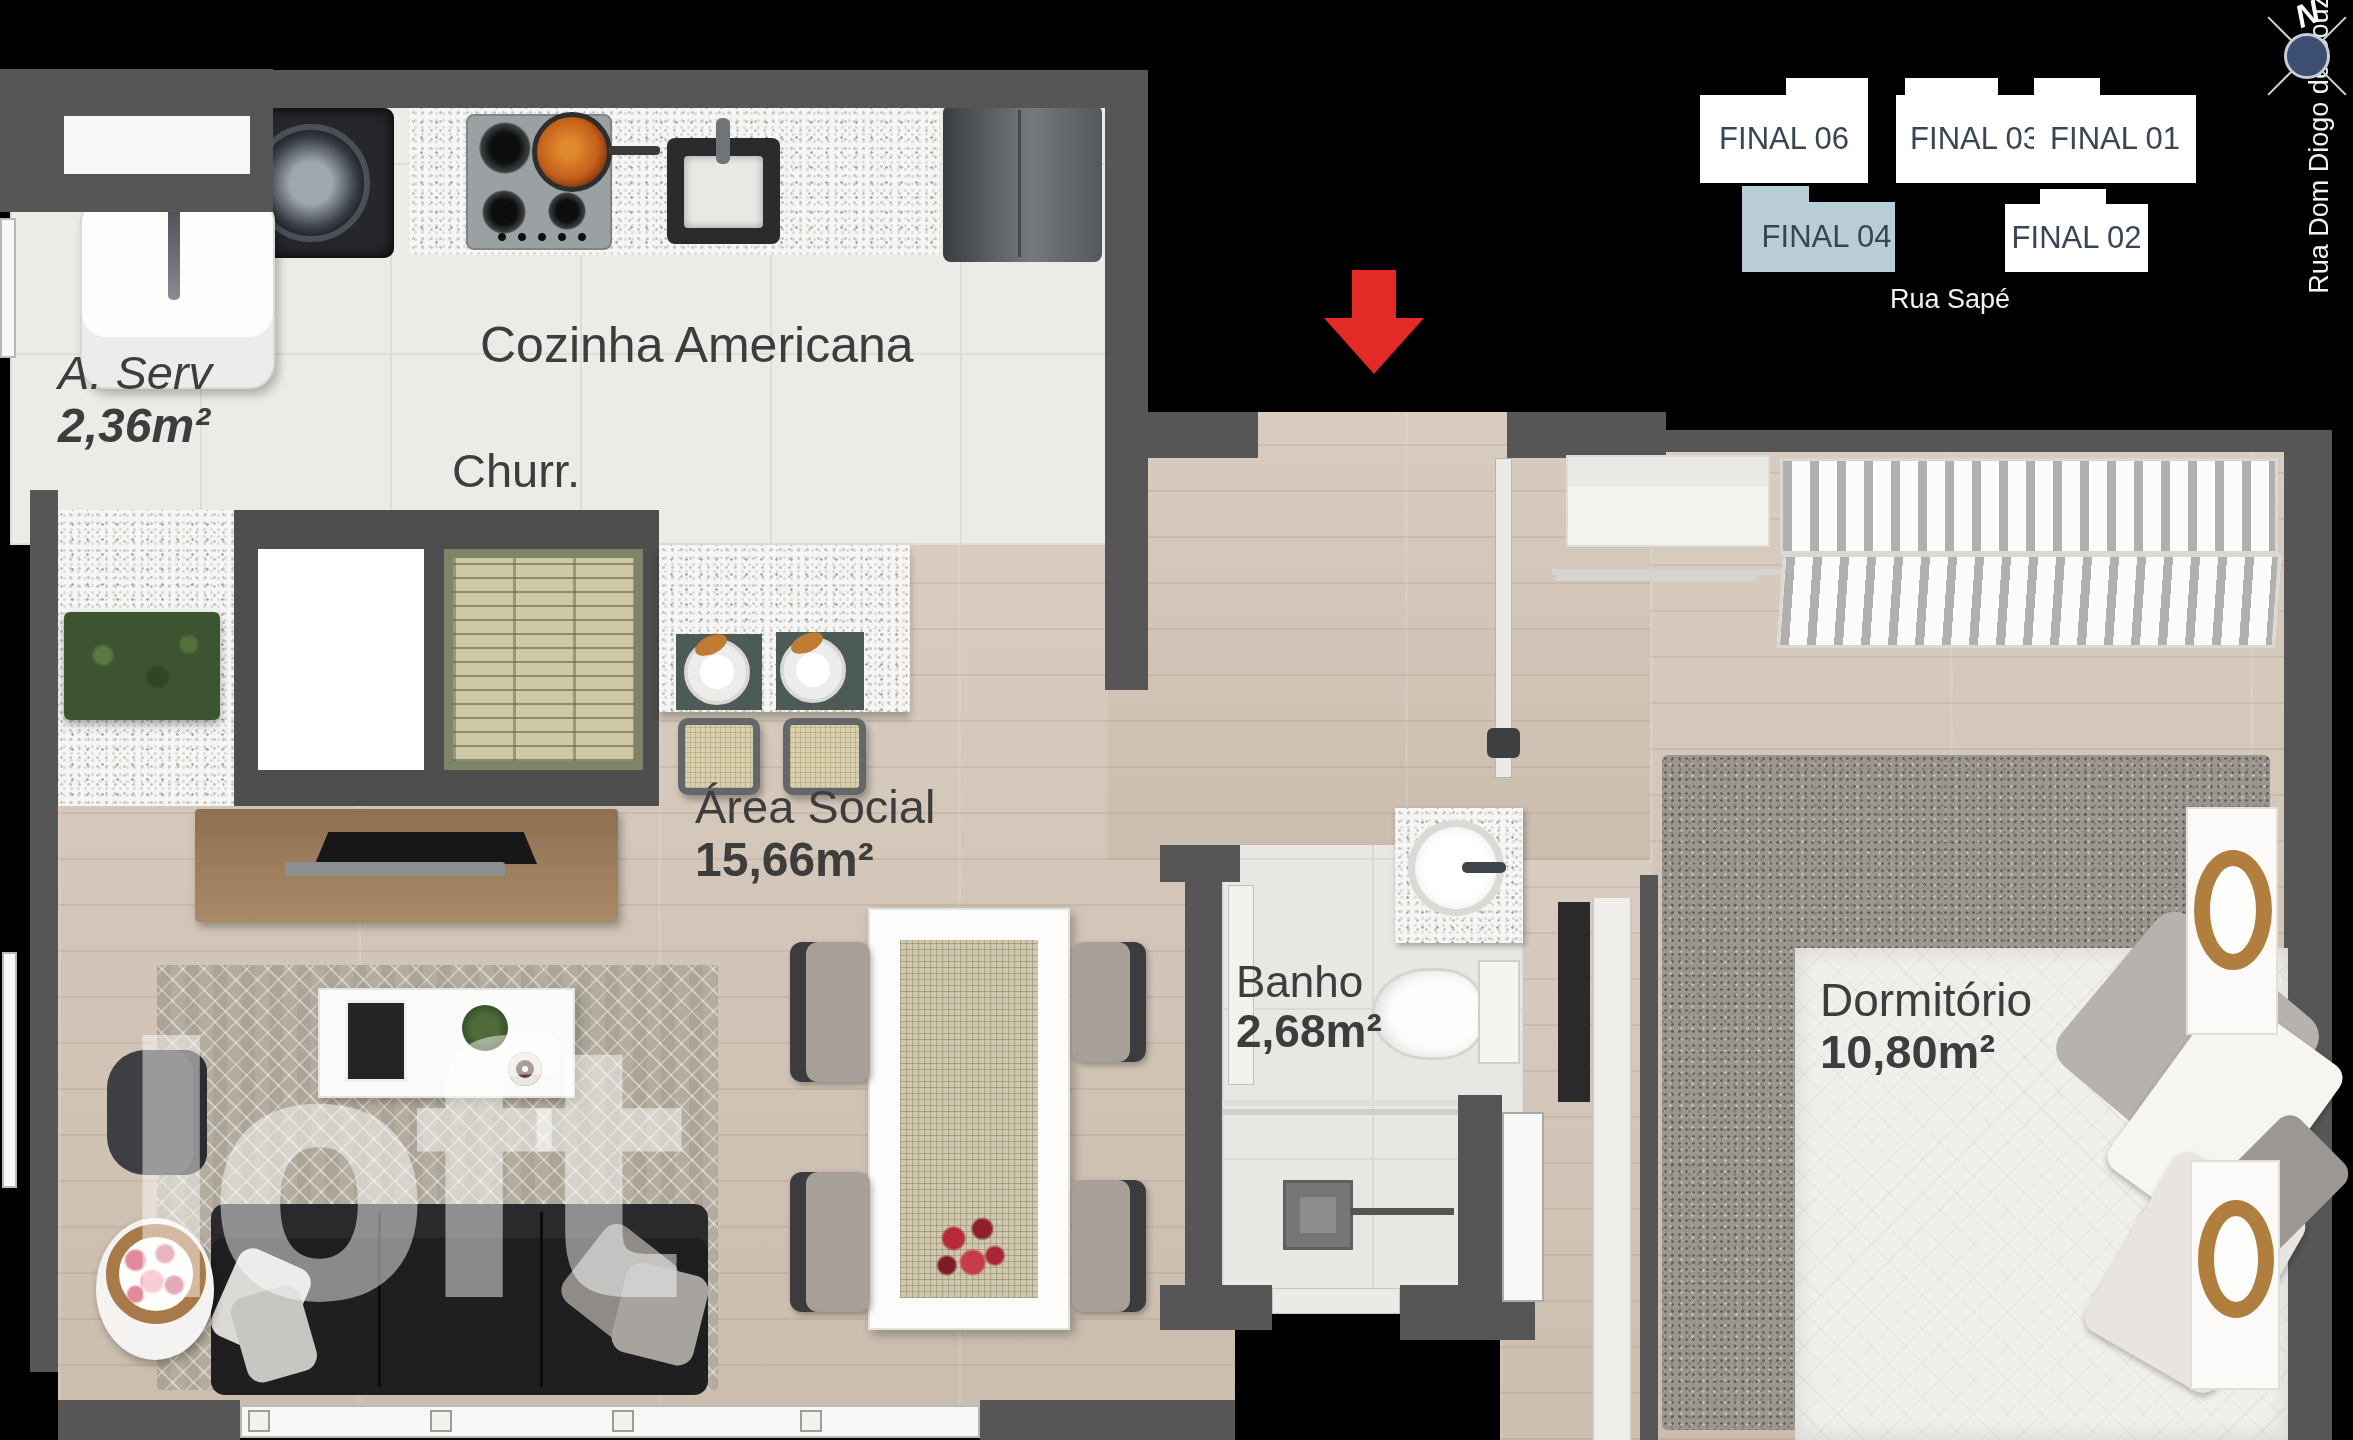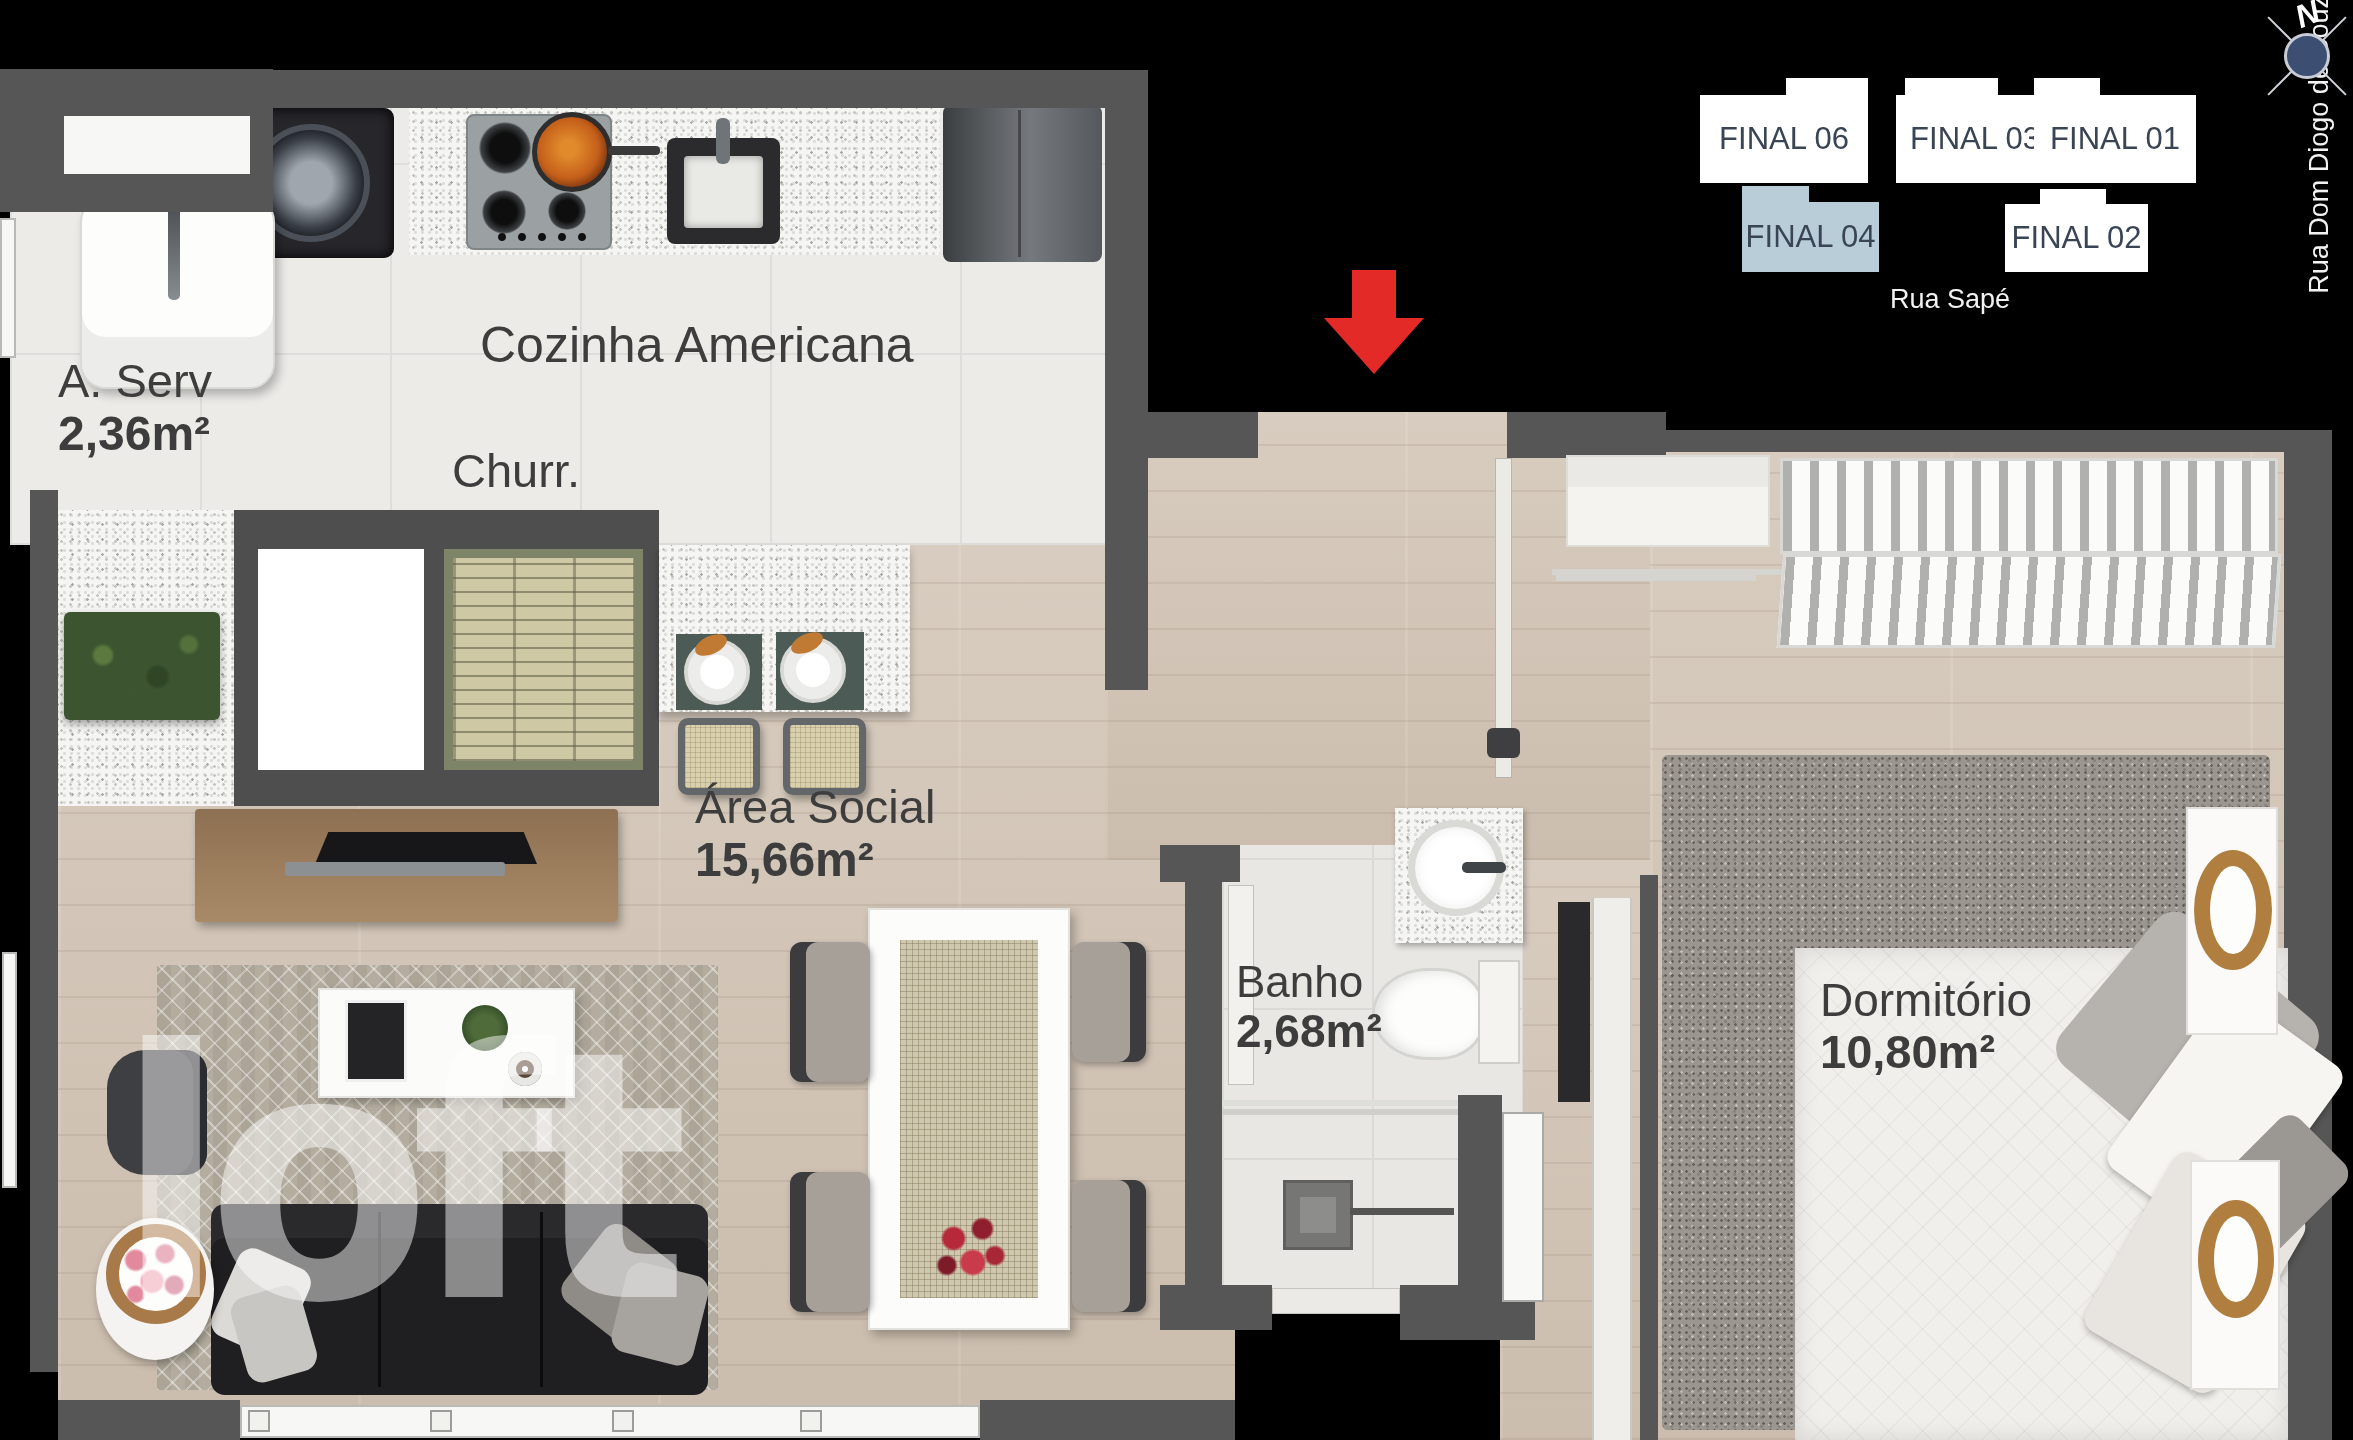--- a/index.html
+++ b/index.html
@@ -203,21 +203,21 @@
   <div class="abs quilt" style="left:1795px;top:948px;width:493px;height:492px;box-shadow:inset 0 0 24px rgba(0,0,0,.12);"></div>
   <div class="pillow" style="left:2085px;top:945px;width:205px;height:195px;background:#b6b2ae;transform:rotate(40deg);border-radius:24px;"></div>
   <div class="pillow" style="left:2150px;top:1010px;width:150px;height:215px;background:#f7f5f2;transform:rotate(36deg);box-shadow:2px 3px 6px rgba(0,0,0,.25);"></div>
   <div class="pillow" style="left:2120px;top:1170px;width:150px;height:205px;background:#e8e5e1;transform:rotate(30deg);box-shadow:2px 3px 6px rgba(0,0,0,.25);"></div>
   <div class="pillow" style="left:2225px;top:1120px;width:92px;height:145px;background:#9b9792;transform:rotate(45deg);"></div>
   <div class="abs" style="left:2186px;top:807px;width:92px;height:228px;background:#fbfaf8;border:2px solid #e0dfdb;box-sizing:border-box;"></div>
   <div class="abs" style="left:2194px;top:850px;width:78px;height:120px;border-radius:50%;border:16px solid #b07e3e;box-sizing:border-box;background:#fdfdfc;"></div>
   <div class="abs" style="left:2190px;top:1160px;width:90px;height:230px;background:#fbfaf8;border:2px solid #e0dfdb;box-sizing:border-box;"></div>
   <div class="abs" style="left:2198px;top:1200px;width:76px;height:118px;border-radius:50%;border:16px solid #b07e3e;box-sizing:border-box;background:#fdfdfc;"></div>
 
-  <div class="room-label left" style="left:58px;top:356px;">
+  <div class="room-label left" style="left:58px;top:348px;font-style:italic;">
     <div class="rn">A. Serv</div>
     <div class="ra">2,36m²</div>
   </div>
   <div class="room-label" style="left:480px;top:318px;width:520px;">
     <div class="rn" style="font-size:50px;">Cozinha Americana</div>
   </div>
   <div class="room-label left" style="left:452px;top:446px;">
     <div class="rn">Churr.</div>
   </div>
   <div class="room-label" style="left:695px;top:782px;width:340px;">
@@ -245,21 +245,21 @@
     </div>
     <div class="unit-tab" style="left:1905px;top:78px;width:93px;height:19px;"></div>
     <div class="unit" style="left:1872px;top:95px;width:158px;height:88px;margin-left:24px;">
       <span>FINAL 03</span>
     </div>
     <div class="unit-tab" style="left:2034px;top:78px;width:66px;height:19px;"></div>
     <div class="unit" style="left:2034px;top:95px;width:162px;height:88px;">
       <span>FINAL 01</span>
     </div>
     <div class="unit-tab hl" style="left:1742px;top:186px;width:67px;height:18px;"></div>
-    <div class="unit hl" style="left:1742px;top:202px;width:137px;height:70px;">
+    <div class="unit hl" style="left:1742px;top:202px;width:137px;height:70px;padding-left:16px;">
       <span>FINAL 04</span>
     </div>
     <div class="unit-tab" style="left:2040px;top:189px;width:66px;height:17px;"></div>
     <div class="unit" style="left:2005px;top:204px;width:143px;height:68px;">
       <span>FINAL 02</span>
     </div>
     <div class="abs street" style="left:1830px;top:284px;width:240px;text-align:center;">
       <span>Rua Sapé</span>
     </div>
     <div class="abs street" style="left:2155px;top:120px;width:330px;text-align:center;transform:rotate(-90deg);transform-origin:center;line-height:1.25;">

